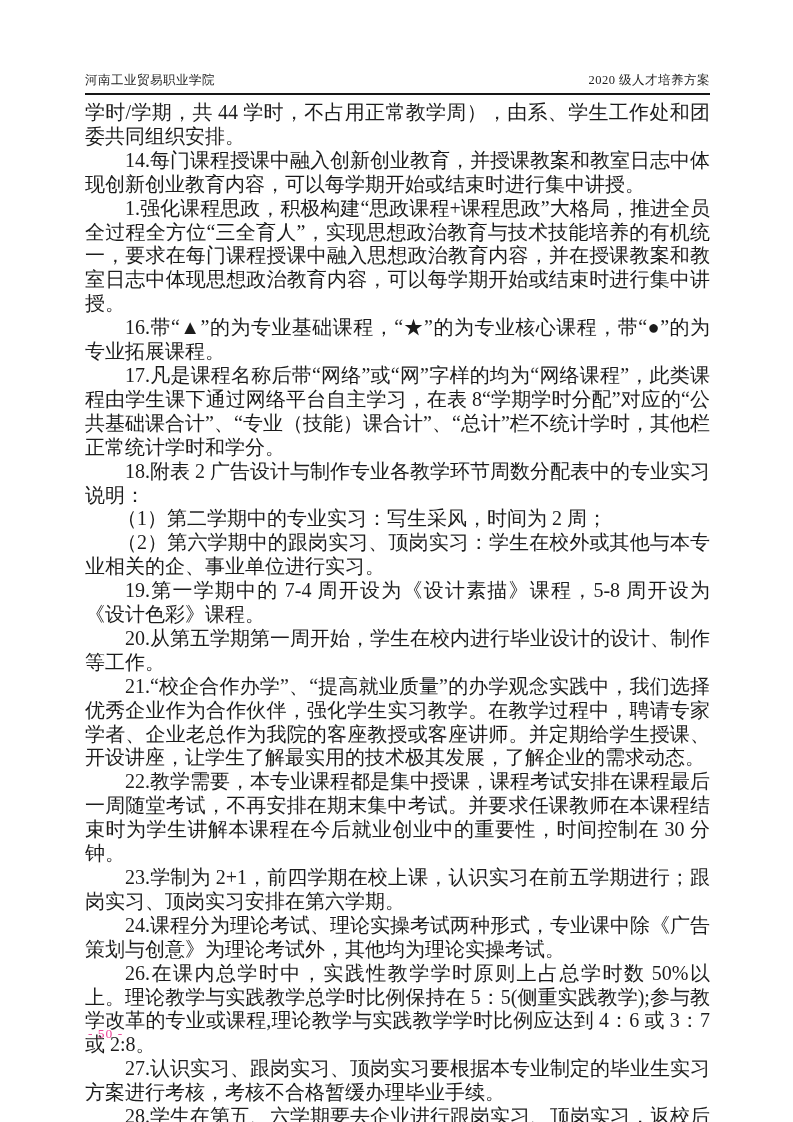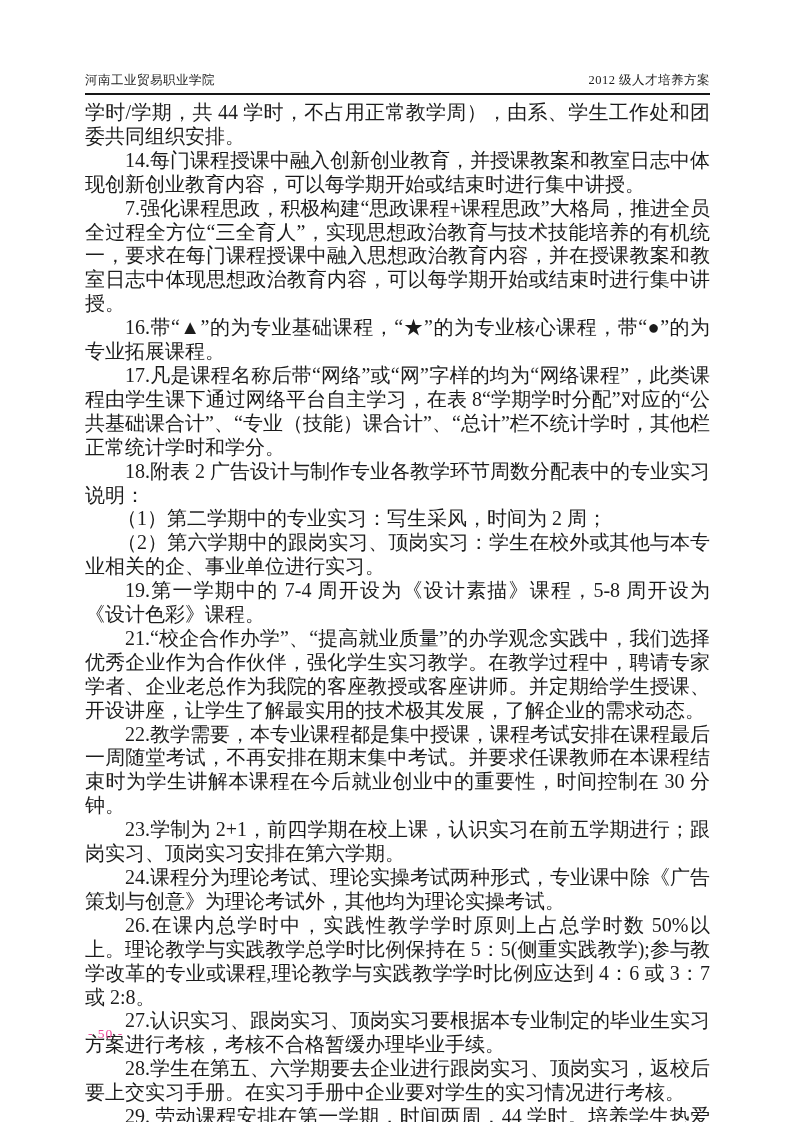--- a/index.html
+++ b/index.html
@@ -51,33 +51,34 @@
     letter-spacing: 1px;
   }
 </style>
 </head>
 <body>
 
 <div class="page">
 
   <div class="header">
     <span>河南工业贸易职业学院</span>
-    <span>2012 级人才培养方案</span>
+    <span>2020 级人才培养方案</span>
   </div>
 
   <div class="content">
     <p class="cont">学时/学期，共 44 学时，不占用正常教学周），由系、学生工作处和团委共同组织安排。</p>
     <p>14.每门课程授课中融入创新创业教育，并授课教案和教室日志中体现创新创业教育内容，可以每学期开始或结束时进行集中讲授。</p>
-    <p>7.强化课程思政，积极构建“思政课程+课程思政”大格局，推进全员全过程全方位“三全育人”，实现思想政治教育与技术技能培养的有机统一，要求在每门课程授课中融入思想政治教育内容，并在授课教案和教室日志中体现思想政治教育内容，可以每学期开始或结束时进行集中讲授。</p>
+    <p>1.强化课程思政，积极构建“思政课程+课程思政”大格局，推进全员全过程全方位“三全育人”，实现思想政治教育与技术技能培养的有机统一，要求在每门课程授课中融入思想政治教育内容，并在授课教案和教室日志中体现思想政治教育内容，可以每学期开始或结束时进行集中讲授。</p>
     <p>16.带“▲”的为专业基础课程，“★”的为专业核心课程，带“●”的为专业拓展课程。</p>
     <p>17.凡是课程名称后带“网络”或“网”字样的均为“网络课程”，此类课程由学生课下通过网络平台自主学习，在表 8“学期学时分配”对应的“公共基础课合计”、“专业（技能）课合计”、“总计”栏不统计学时，其他栏正常统计学时和学分。</p>
     <p>18.附表 2 广告设计与制作专业各教学环节周数分配表中的专业实习说明：</p>
     <p class="sub">（1）第二学期中的专业实习：写生采风，时间为 2 周；</p>
     <p class="sub">（2）第六学期中的跟岗实习、顶岗实习：学生在校外或其他与本专业相关的企、事业单位进行实习。</p>
     <p>19.第一学期中的 7-4 周开设为《设计素描》课程，5-8 周开设为《设计色彩》课程。</p>
+    <p>20.从第五学期第一周开始，学生在校内进行毕业设计的设计、制作等工作。</p>
     <p>21.“校企合作办学”、“提高就业质量”的办学观念实践中，我们选择优秀企业作为合作伙伴，强化学生实习教学。在教学过程中，聘请专家学者、企业老总作为我院的客座教授或客座讲师。并定期给学生授课、开设讲座，让学生了解最实用的技术极其发展，了解企业的需求动态。</p>
     <p>22.教学需要，本专业课程都是集中授课，课程考试安排在课程最后一周随堂考试，不再安排在期末集中考试。并要求任课教师在本课程结束时为学生讲解本课程在今后就业创业中的重要性，时间控制在 30 分钟。</p>
     <p>23.学制为 2+1，前四学期在校上课，认识实习在前五学期进行；跟岗实习、顶岗实习安排在第六学期。</p>
     <p>24.课程分为理论考试、理论实操考试两种形式，专业课中除《广告策划与创意》为理论考试外，其他均为理论实操考试。</p>
     <p>26.在课内总学时中，实践性教学学时原则上占总学时数 50%以上。理论教学与实践教学总学时比例保持在 5：5(侧重实践教学);参与教学改革的专业或课程,理论教学与实践教学学时比例应达到 4：6 或 3：7 或 2:8。</p>
     <p>27.认识实习、跟岗实习、顶岗实习要根据本专业制定的毕业生实习方案进行考核，考核不合格暂缓办理毕业手续。</p>
     <p>28.学生在第五、六学期要去企业进行跟岗实习、顶岗实习，返校后要上交实习手册。在实习手册中企业要对学生的实习情况进行考核。</p>
     <p>29. 劳动课程安排在第一学期，时间两周，44 学时。培养学生热爱劳动、尊重劳动爱护环境的意识。</p>
   </div>
 

